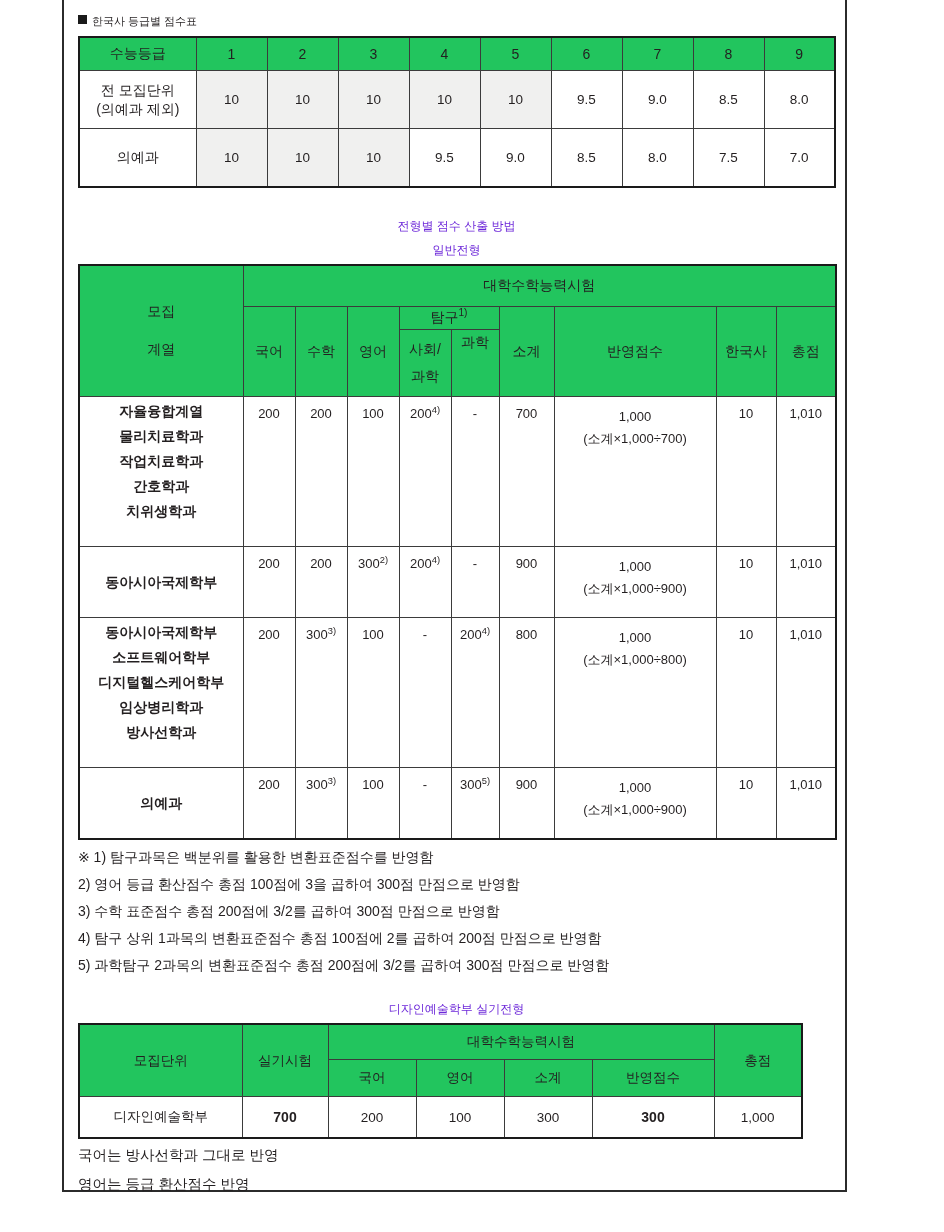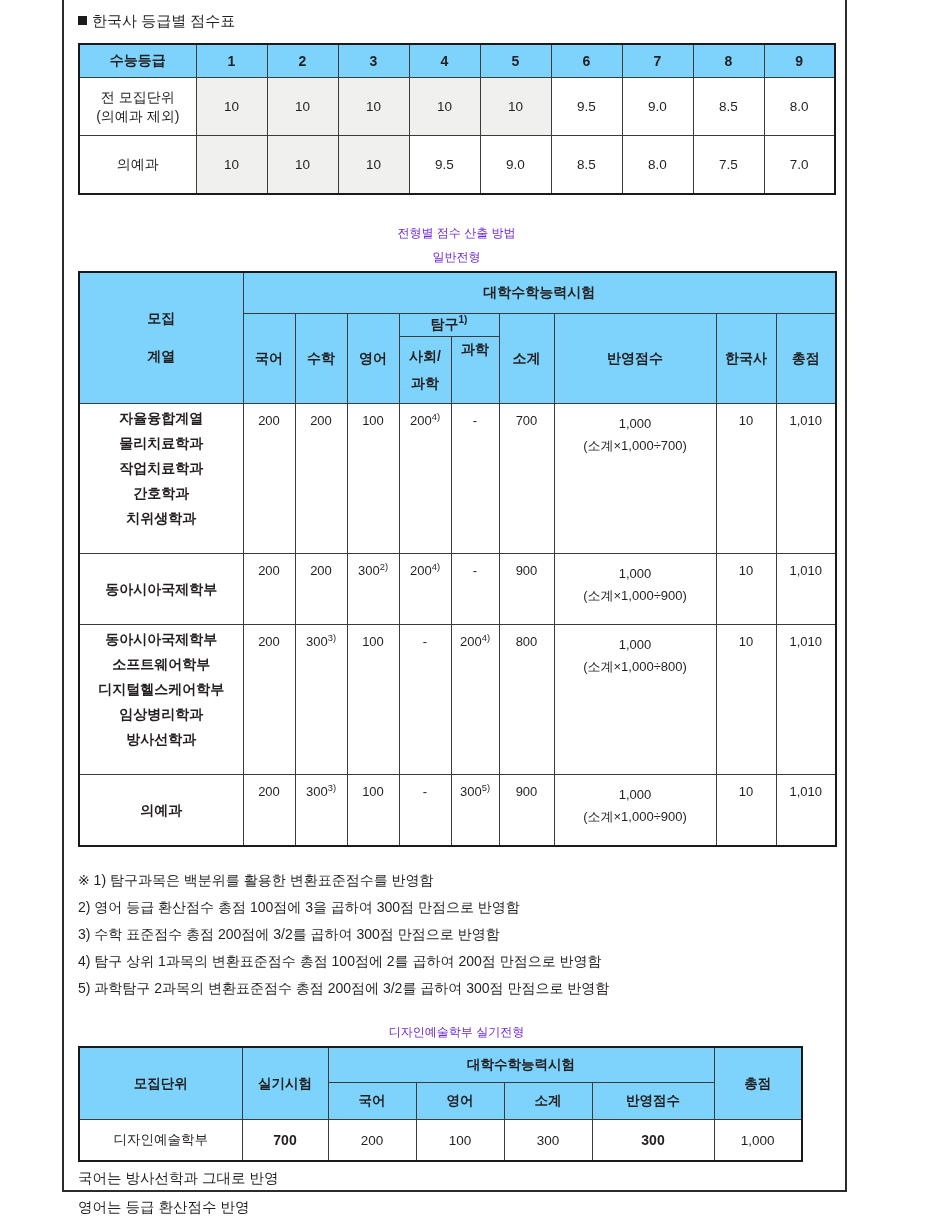--- a/index.html
+++ b/index.html
@@ -45,24 +45,24 @@
     color: #231f20;
     white-space: pre;
   }
   .sec-label {
     font-size: 12px;
     line-height: 24px;
     color: #6d28d9;
     text-align: center;
   }
   .bullet-heading {
-    font-size: 15px;
+    font-size: 11px;
     line-height: 22px;
     padding-top: 10px;
-    padding-bottom: 11px;
+    padding-bottom: 4px;
     color: #231f20;
   }
   .sq {
     display: inline-block;
     width: 9px;
     height: 9px;
     background: #1a1a1a;
     margin-right: 5px;
     vertical-align: 1px;
   }
@@ -75,22 +75,22 @@
     color: #231f20;
   }
   table td, table th {
     border: 1px solid #3b3b3b;
     text-align: center;
     vertical-align: middle;
     font-weight: normal;
     padding: 2px 1px;
   }
   .hdr {
-    background: #7dd3fc;
-    font-weight: bold;
+    background: #22c55e;
+    font-weight: normal;
     font-size: 14px;
   }
   .shade { background: #f0f0ef; }
   .outer { border: 2px solid #1a1a1a; }
 
   
   #t-hanguksa {
     width: 757px;
     margin: 0;
   }
@@ -135,21 +135,21 @@
   }
 
   
   #t-design {
     width: 723px;
     margin-top: 2px;
   }
   #t-design td { height: 30px; font-size: 13.5px; }
   #t-design td.b { font-weight: bold; font-size: 14px; }
 
-  .notes { padding-top: 20px; }
+  .notes { padding-top: 4px; }
   .notes .line { font-size: 14px; line-height: 27px; }
   .tail { padding-top: 2px; }
   .tail .line { font-size: 14.5px; line-height: 29px; }
   .gap-1 { height: 26px; }
   .gap-2 { height: 18px; }
 </style>
 </head>
 <body>
 
 <div id="page-frame">

